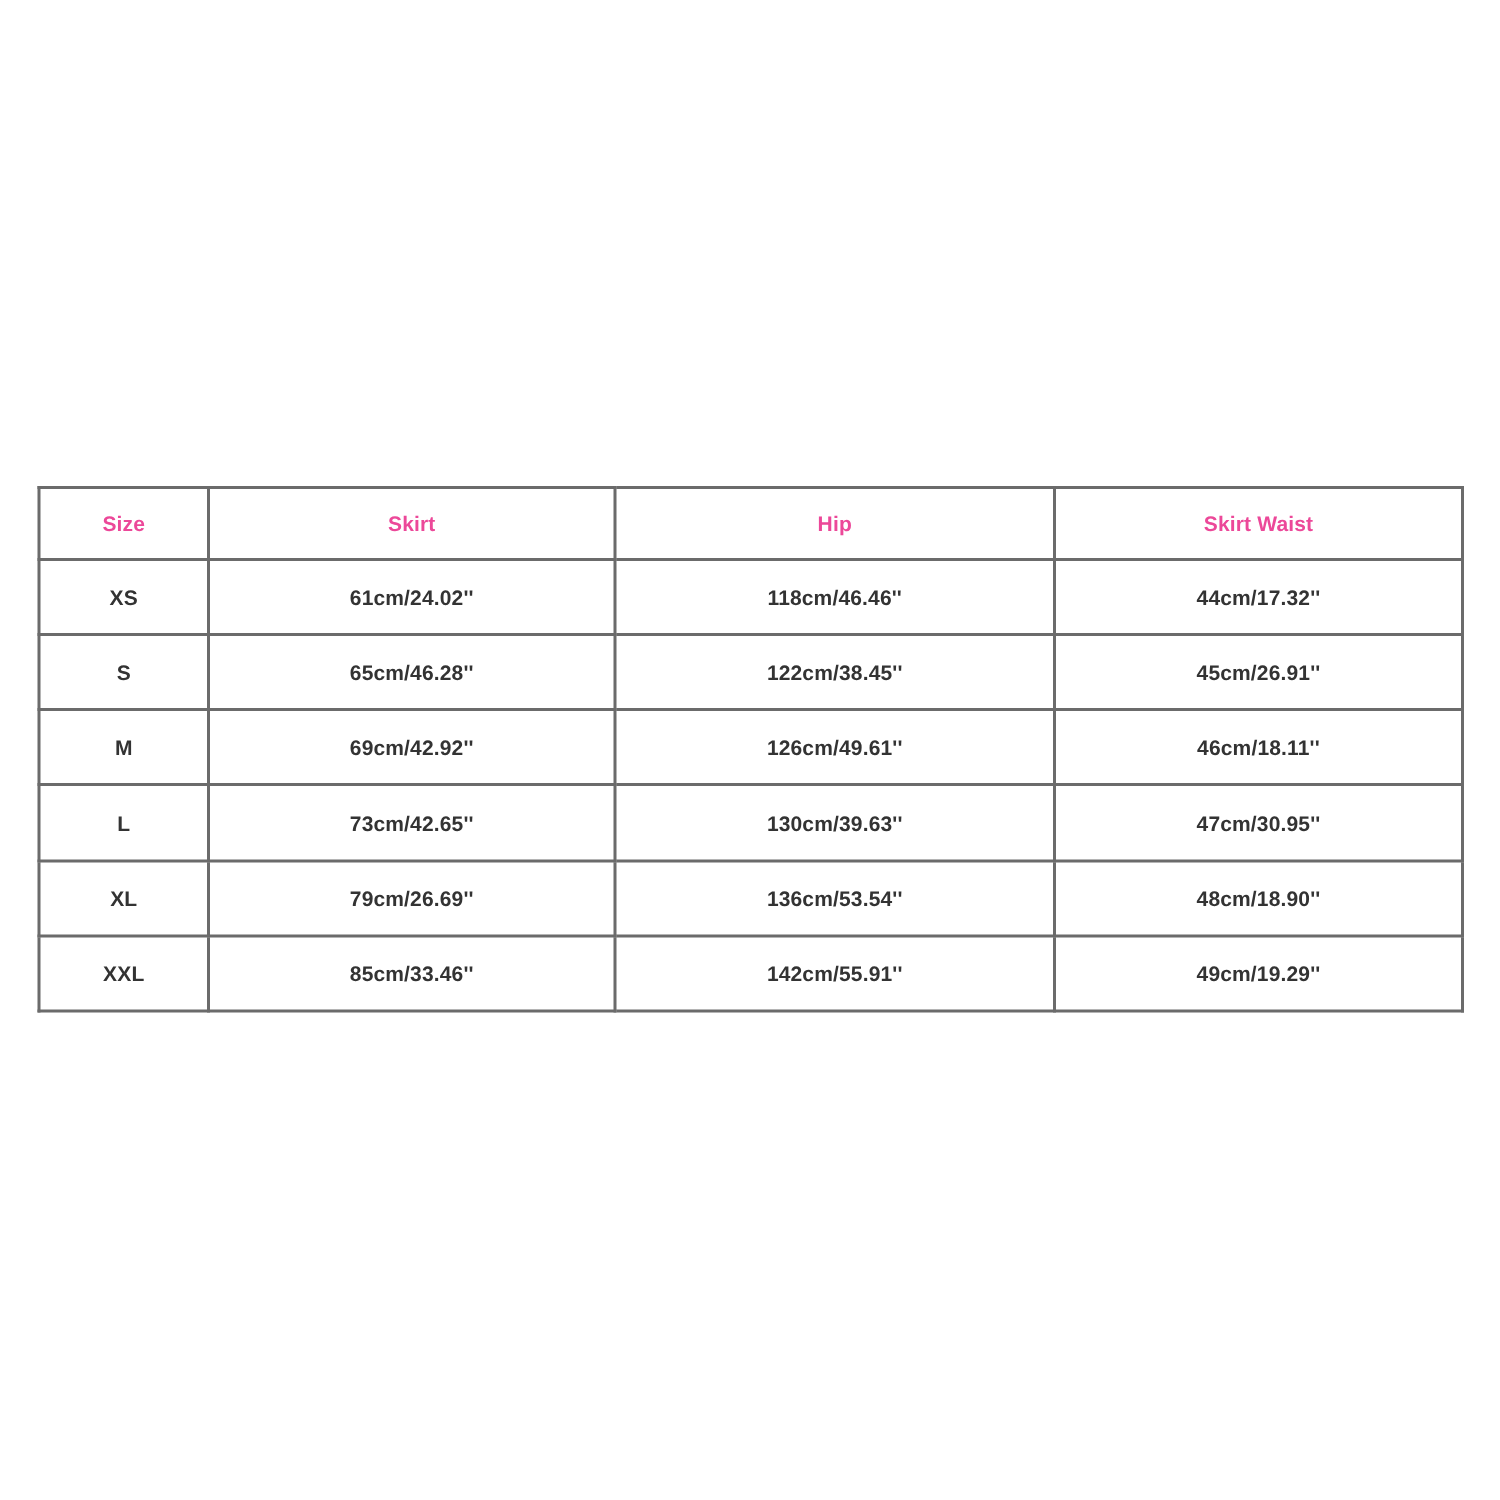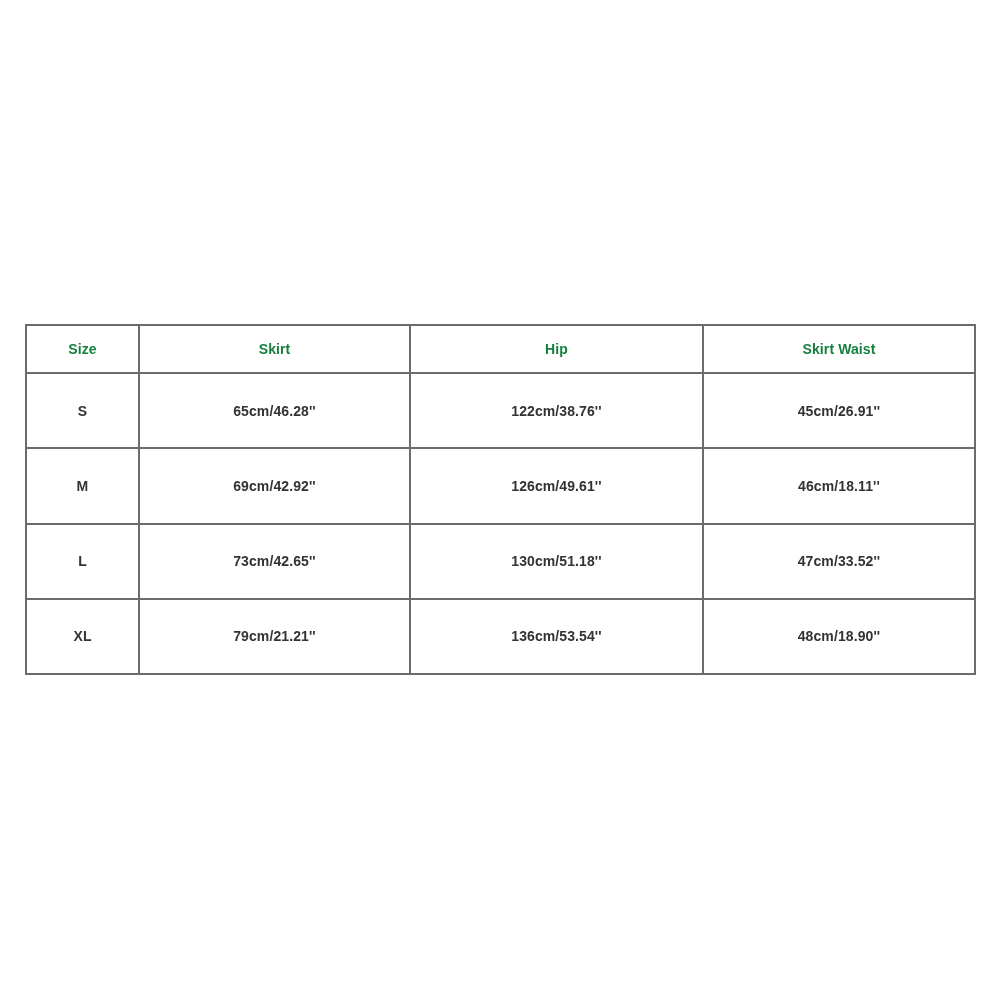--- a/index.html
+++ b/index.html
@@ -27,21 +27,21 @@
       border: 2px solid #6b6b6b;
       text-align: center;
       vertical-align: middle;
       height: 46px;
       padding: 0;
       font-weight: bold;
       letter-spacing: 0.1px;
     }
     .size-chart th {
       font-weight: bold;
-      color: #15803d;
+      color: #ec4899;
     }
     col.c-size { width: 113px; }
     col.c-waist { width: 271px; }
     col.c-hip { width: 293px; }
     col.c-length { width: 272px; }
   </style>
 </head>
 <body>
 
 <table class="size-chart">
@@ -54,37 +54,49 @@
   <thead>
     <tr>
       <th>Size</th>
       <th>Skirt</th>
       <th>Hip</th>
       <th>Skirt Waist</th>
     </tr>
   </thead>
   <tbody>
     <tr>
+      <td>XS</td>
+      <td>61cm/24.02''</td>
+      <td>118cm/46.46''</td>
+      <td>44cm/17.32''</td>
+    </tr>
+    <tr>
       <td>S</td>
       <td>65cm/46.28''</td>
-      <td>122cm/38.76''</td>
+      <td>122cm/38.45''</td>
       <td>45cm/26.91''</td>
     </tr>
     <tr>
       <td>M</td>
       <td>69cm/42.92''</td>
       <td>126cm/49.61''</td>
       <td>46cm/18.11''</td>
     </tr>
     <tr>
       <td>L</td>
       <td>73cm/42.65''</td>
-      <td>130cm/51.18''</td>
-      <td>47cm/33.52''</td>
+      <td>130cm/39.63''</td>
+      <td>47cm/30.95''</td>
     </tr>
     <tr>
       <td>XL</td>
-      <td>79cm/21.21''</td>
+      <td>79cm/26.69''</td>
       <td>136cm/53.54''</td>
       <td>48cm/18.90''</td>
+    </tr>
+    <tr>
+      <td>XXL</td>
+      <td>85cm/33.46''</td>
+      <td>142cm/55.91''</td>
+      <td>49cm/19.29''</td>
     </tr>
   </tbody>
 </table>
 
 </body></html>

